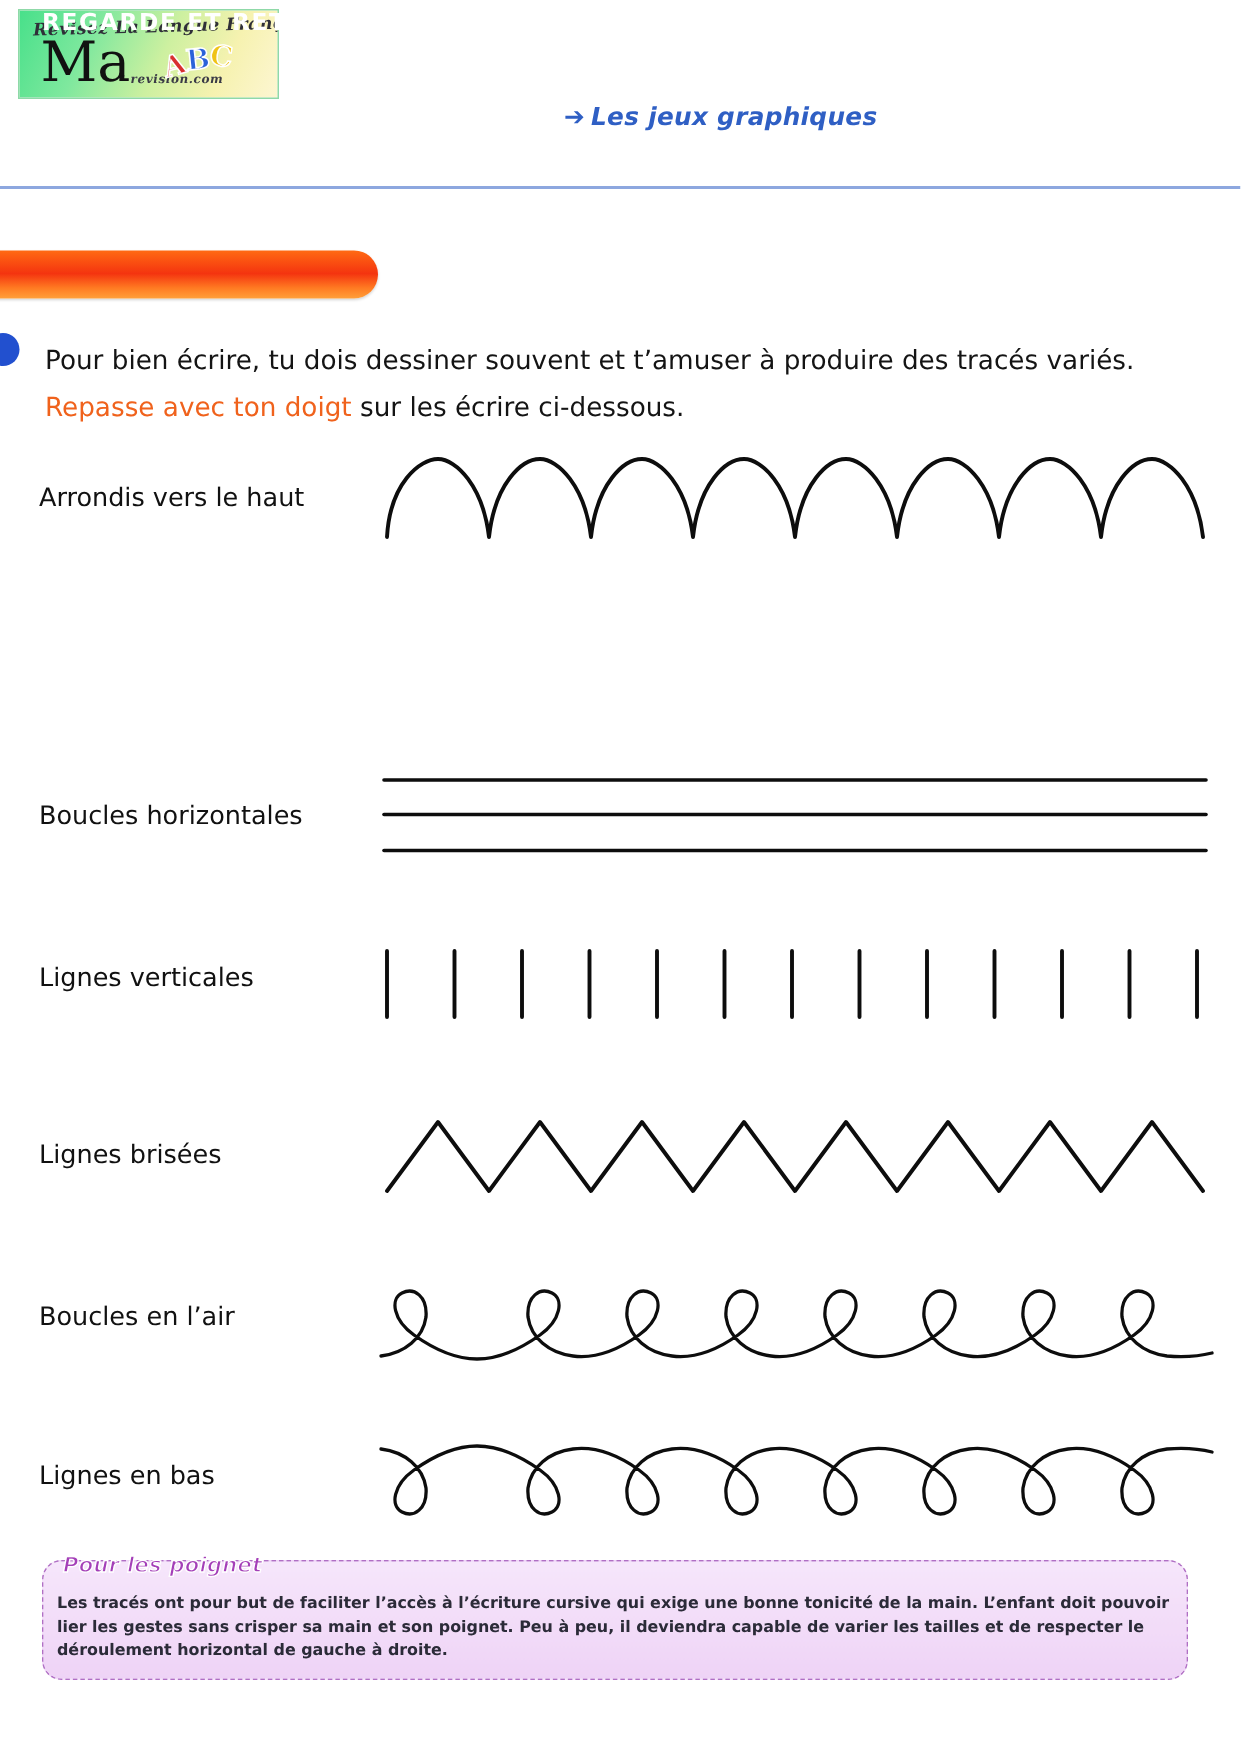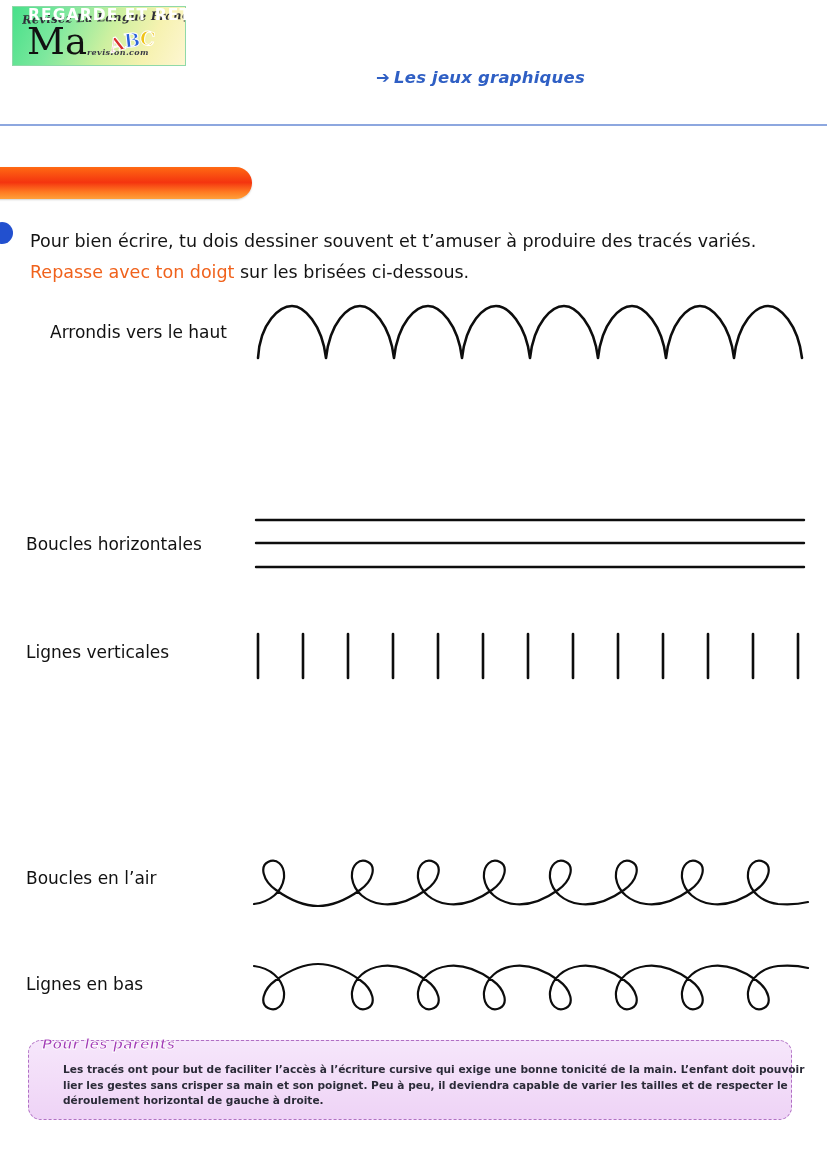--- a/index.html
+++ b/index.html
@@ -93,21 +93,21 @@
     background:linear-gradient(180deg,#f6e6fb 0%,#f2dcf8 55%,#eed3f6 100%);
   }
   .parents-title{
     position:absolute;left:42px;top:1036px;white-space:nowrap;
     font-family:"DejaVu Sans", sans-serif;font-weight:700;font-style:italic;font-size:14px;
     color:#a43fb8;-webkit-text-stroke:.9px #ffffff;letter-spacing:.2px;
   }
   .parents-body{
     position:absolute;left:38px;top:1062px;width:744px;
     font-family:"DejaVu Sans", sans-serif;font-size:10.6px;line-height:15.5px;
-    font-weight:600;color:#2b2b38;text-align:left;margin-left:25px;
+    font-weight:600;color:#2b2b38;text-align:left;
   }
   .parents-body .lead{font-weight:700;}
 </style>
 </head>
 <body>
 
 <div class="page">
 
   <div class="logo">
     <div class="logo-tagline">Revisez La Langue Française</div>
@@ -124,25 +124,25 @@
   <div class="top-title">
     <span class="arrow">➔</span><span>Les jeux graphiques</span>
   </div>
   <div class="head-rule"></div>
 
   <div class="banner"></div>
   <div class="banner-label">REGARDE ET RETIENS</div>
 
   <div class="bullet"></div>
   <div class="instruction">
-    <span>Pour bien écrire, tu dois dessiner souvent et t’amuser à produire des tracés variés. </span><span class="hl">Repasse avec ton doigt</span><span> sur les brisées ci-dessous.</span>
+    <span>Pour bien écrire, tu dois dessiner souvent et t’amuser à produire des tracés variés. </span><span class="hl">Repasse avec ton doigt</span><span> sur les écrire ci-dessous.</span>
   </div>
 
   <div class="row" style="top:300px;height:100px;">
-    <div class="row-label" style="top:22px;margin-left:24px;">Arrondis vers le haut</div>
+    <div class="row-label" style="top:22px;">Arrondis vers le haut</div>
     <div class="row-art">
       <svg width="560" height="64" viewBox="0 0 560 64">
         <path class="stroke" stroke-width="2.6" d="
           M6,58 C8,22 28,6 40,6 C52,6 70,24 74,58
           C78,22 96,6 108,6 C120,6 138,24 142,58
           C146,22 164,6 176,6 C188,6 206,24 210,58
           C214,22 232,6 244,6 C256,6 274,24 278,58
           C282,22 300,6 312,6 C324,6 342,24 346,58
           C350,22 368,6 380,6 C392,6 410,24 414,58
           C418,22 436,6 448,6 C460,6 478,24 482,58
@@ -179,20 +179,30 @@
           <path d="M366,6 V50"></path>
             <path d="M411,6 V50"></path>
             <path d="M456,6 V50"></path>
             <path d="M501,6 V50"></path>
           <path d="M546,6 V50"></path>
         </g>
       </svg>
     </div>
   </div>
 
+  <div class="row" style="top:742px;height:70px;">
+    <div class="row-label" style="top:18px;">Lignes brisées</div>
+    <div class="row-art">
+      <svg width="560" height="58" viewBox="0 0 560 58">
+        <path class="stroke" stroke-width="2.6" d="
+          M6,52 L40,6 L74,52 L108,6 L142,52 L176,6 L210,52 L244,6
+          L278,52 L312,6 L346,52 L380,6 L414,52 L448,6 L482,52 L516,6 L550,52"></path>
+      </svg>
+    </div>
+  </div>
 
   <div class="row" style="top:852px;height:72px;">
     <div class="row-label" style="top:16px;">Boucles en l’air</div>
     <div class="row-art">
       <svg width="560" height="62" viewBox="0 0 560 62">
         <path class="stroke" stroke-width="2.2" d="
           M2,52 C18,50 30,40 32,26 C33,12 24,6 16,10 C8,14 10,28 24,38 C38,48 52,54 66,54
           C80,54 94,48 108,38 C122,28 124,14 116,10 C108,6 99,12 100,26 C102,40 114,50 130,52
           C146,54 160,48 174,38 C188,28 190,14 182,10 C174,6 165,12 166,26 C168,40 180,50 196,52
           C212,54 226,48 240,38 C254,28 256,14 248,10 C240,6 231,12 232,26 C234,40 246,50 262,52
@@ -217,18 +227,18 @@
           C278,8 292,14 306,24 C320,34 322,48 314,52 C306,56 297,50 298,36 C300,22 312,12 328,10
           C344,8 358,14 372,24 C386,34 388,48 380,52 C372,56 363,50 364,36 C366,22 378,12 394,10
           C410,8 424,14 438,24 C452,34 454,48 446,52 C438,56 429,50 430,36 C432,22 444,12 460,10
           C476,8 490,14 504,24 C518,34 520,48 512,52 C504,56 495,50 496,36 C498,22 510,12 526,10
           C538,9 548,10 556,12"></path>
       </svg>
     </div>
   </div>
 
   <div class="parents"></div>
-  <div class="parents-title">Pour les parents</div>
+  <div class="parents-title">Pour les poignet</div>
   <div class="parents-body">
     <span class="lead">Les tracés ont pour but de </span><span>faciliter l’accès à l’écriture cursive qui exige une bonne tonicité de la main. L’enfant doit pouvoir lier les gestes sans crisper sa main et son poignet. Peu à peu, il deviendra capable de varier les tailles et de respecter le déroulement horizontal de gauche à droite.</span>
   </div>
 
 </div>
 
 </body></html>

